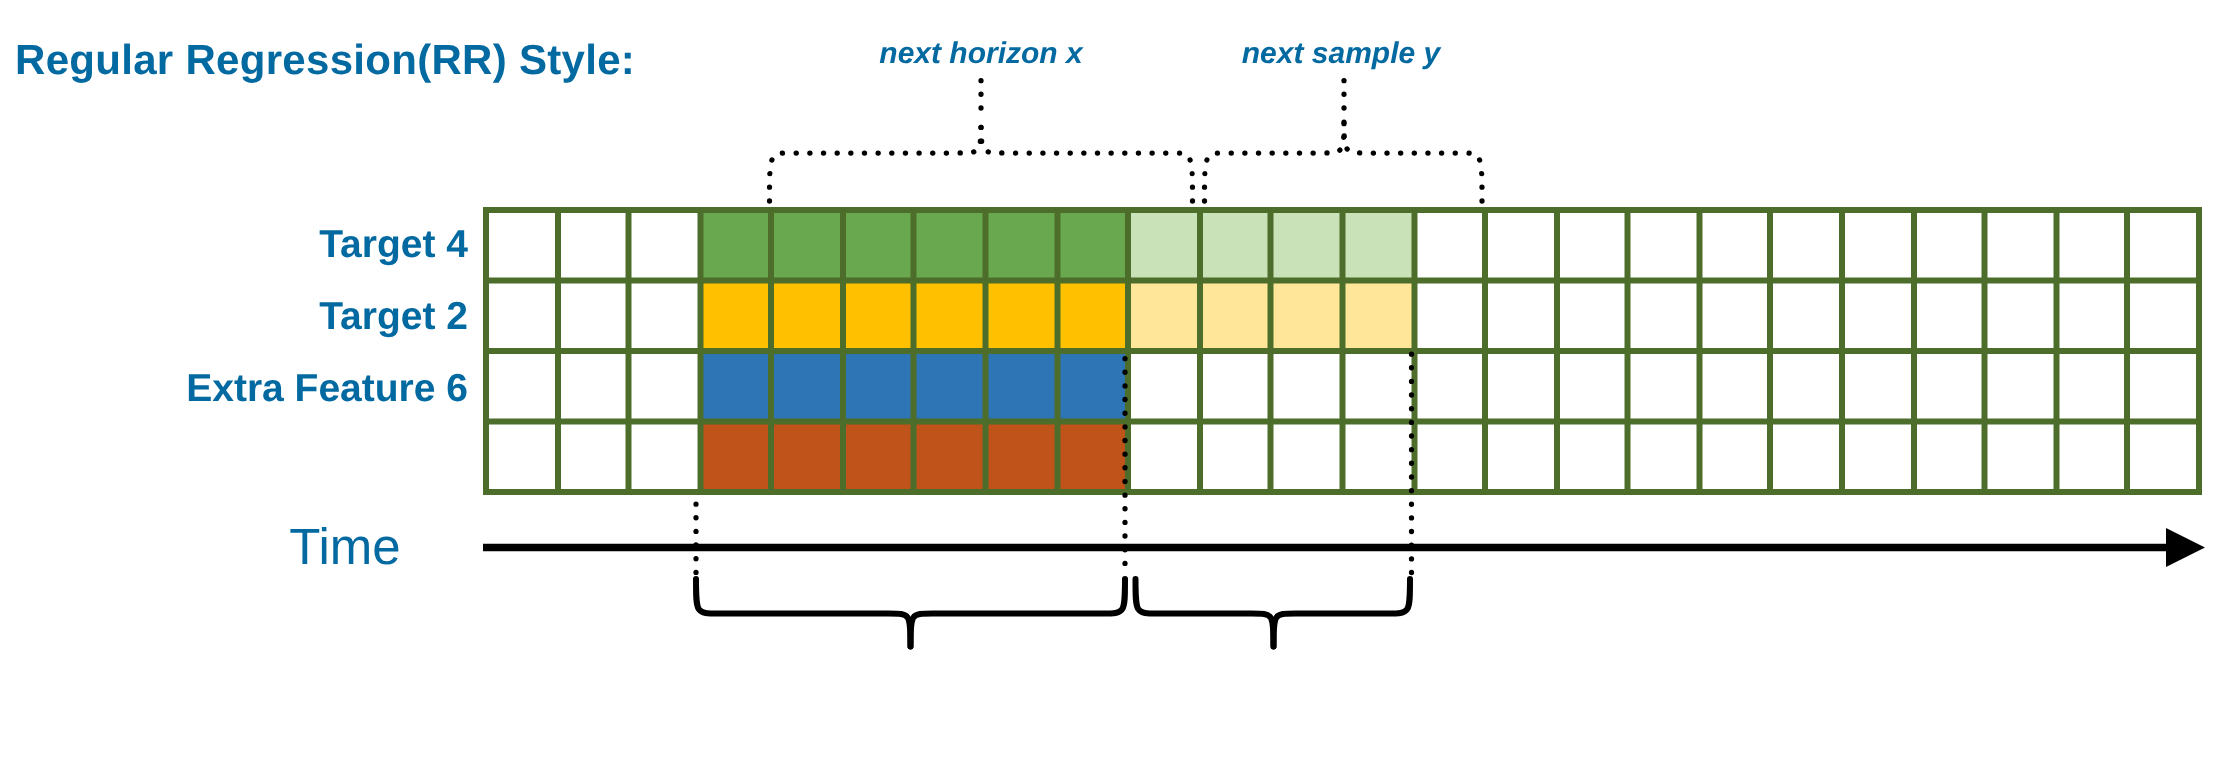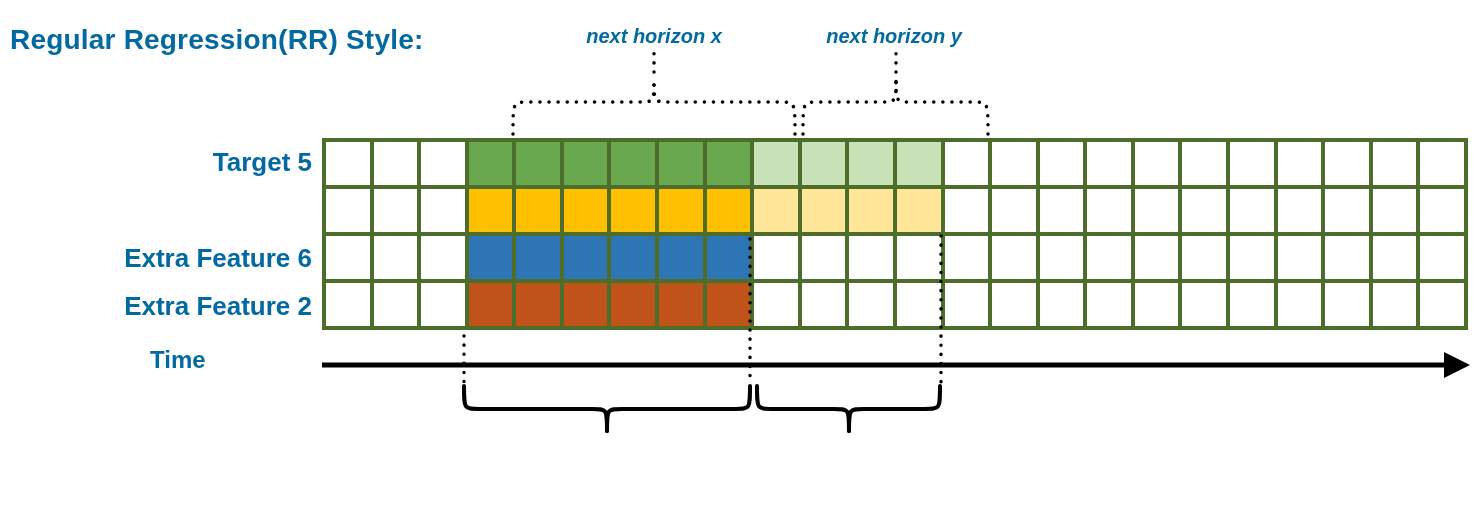--- a/index.html
+++ b/index.html
@@ -21,42 +21,42 @@
   .next-label{
     position:absolute;top:5px;transform:translateX(-50%);
     font-size:20px;font-weight:bold;font-style:italic;white-space:nowrap;
   }
   #sample-grid{
     position:absolute;left:322px;top:118px;width:1146px;height:192px;
     display:grid;gap:4px;padding:4px;box-sizing:border-box;
   }
   #sample-grid .cell{background:#fff;}
   .time-label{
-    position:absolute;left:150px;top:326px;width:160px;text-align:left;
-    font-size:24px;font-weight:bold;
+    position:absolute;left:150px;top:326px;width:160px;text-align:center;
+    font-size:34px;font-weight:normal;
   }
   .annot{
     position:absolute;top:417px;font-size:21px;font-weight:600;
     line-height:27px;white-space:nowrap;
   }
   #overlay{position:absolute;left:0;top:0;pointer-events:none;}
 </style>
 </head>
 <body>
 
 <div id="stage">
 
   <div class="title">Regular Regression(RR) Style:</div>
 
   <div class="next-label" style="left:654px;">next horizon x</div>
-  <div class="next-label" style="left:894px;">next horizon y</div>
+  <div class="next-label" style="left:894px;">next sample y</div>
 
-  <div class="row-label" style="top:118px;">Target 5</div>
+  <div class="row-label" style="top:118px;">Target 4</div>
+  <div class="row-label" style="top:166px;">Target 2</div>
   <div class="row-label" style="top:214px;">Extra Feature 6</div>
-  <div class="row-label" style="top:262px;">Extra Feature 2</div>
 
   <div id="sample-grid" style="background: rgb(77, 110, 42); grid-template-columns: repeat(24, 1fr); grid-template-rows: repeat(4, 1fr);">
       <div class="cell" style="background: rgb(255, 255, 255);"></div>
       <div class="cell" style="background: rgb(255, 255, 255);"></div>
       <div class="cell" style="background: rgb(255, 255, 255);"></div>
       <div class="cell" style="background: rgb(106, 168, 79);"></div>
       <div class="cell" style="background: rgb(106, 168, 79);"></div>
       <div class="cell" style="background: rgb(106, 168, 79);"></div>
       <div class="cell" style="background: rgb(106, 168, 79);"></div>
       <div class="cell" style="background: rgb(106, 168, 79);"></div>

